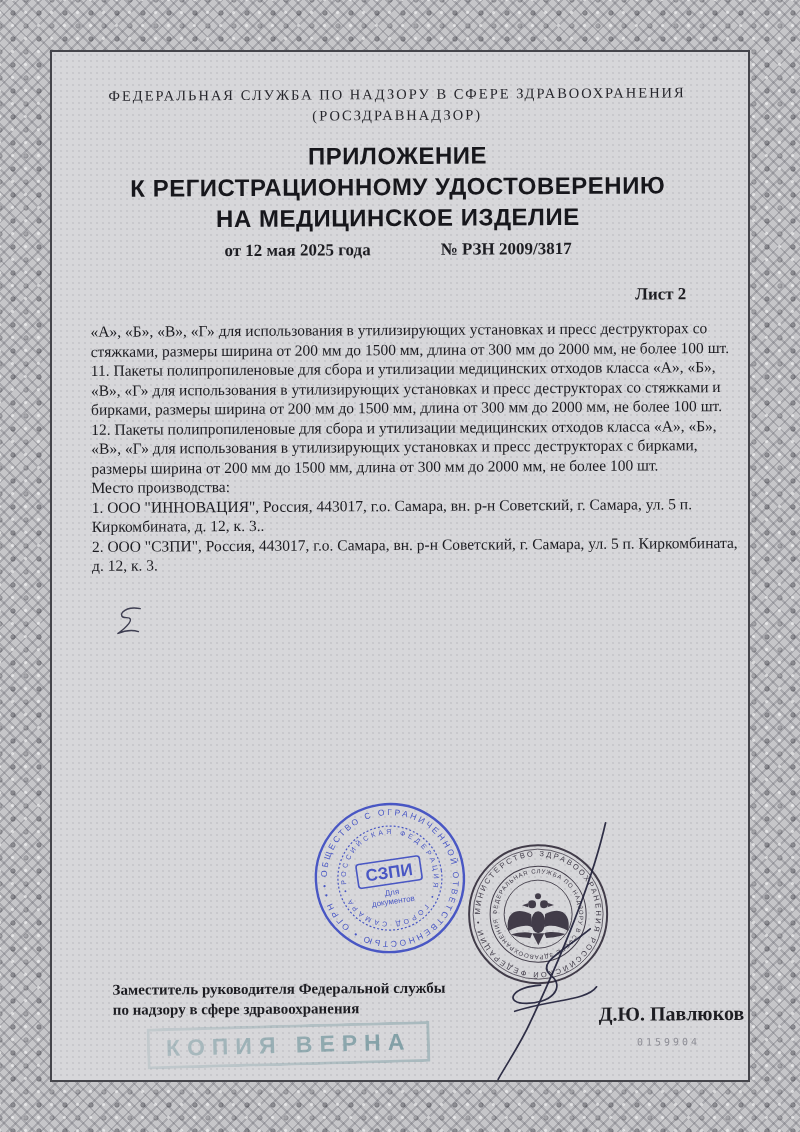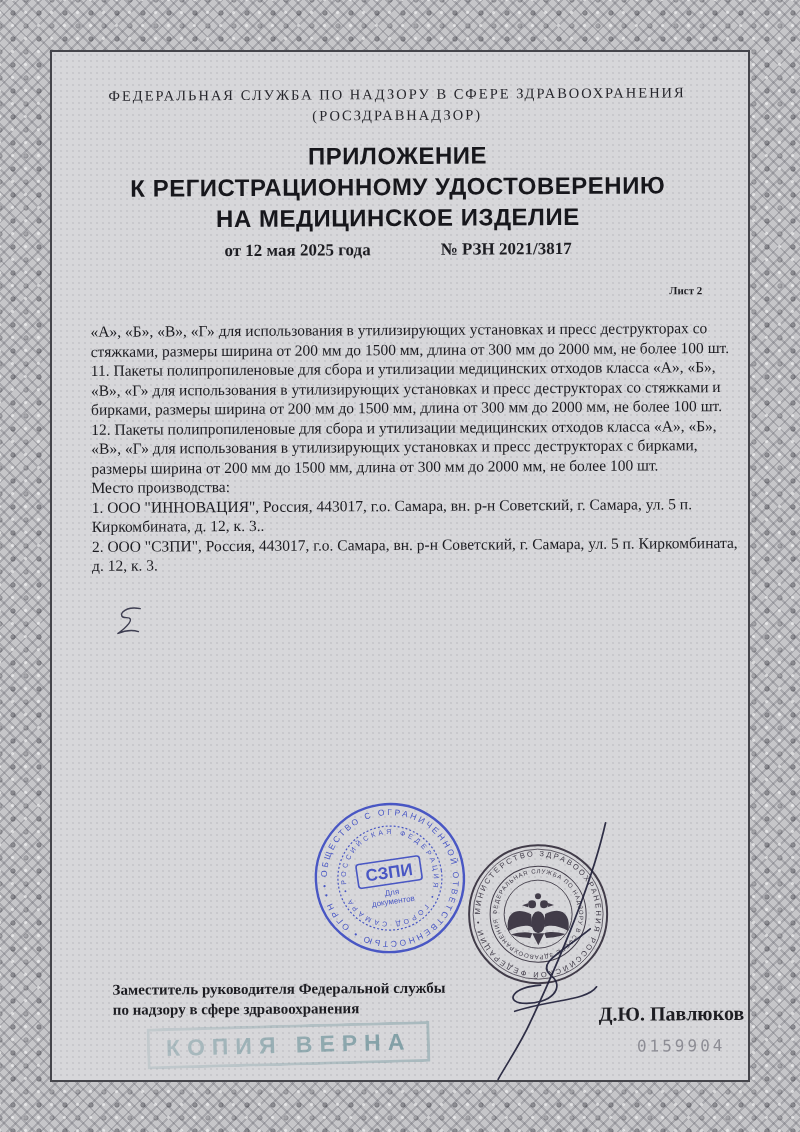--- a/index.html
+++ b/index.html
@@ -23,28 +23,28 @@
     background-size:6px 6px;
   }
   .content{position:absolute;inset:0;transform:rotate(-0.35deg);}
   .doc-header{position:absolute;top:32px;left:0;right:0;text-align:center;
     font-size:14.5px;letter-spacing:2px;line-height:21px;color:#26262c;}
   .doc-title{position:absolute;top:88px;left:0;right:0;text-align:center;
     font-family:"Liberation Sans",sans-serif;font-weight:bold;font-size:24px;
     letter-spacing:0.5px;line-height:31px;color:#17171c;}
   .meta-row{position:absolute;top:188px;left:0;right:0;display:flex;
     justify-content:center;gap:70px;font-weight:bold;font-size:17px;}
-  .sheet-number{position:absolute;top:234px;right:44px;font-weight:bold;font-size:11px;}
+  .sheet-number{position:absolute;top:234px;right:60px;font-weight:bold;font-size:17px;}
   .body-text{position:absolute;top:268px;left:40px;width:653px;
     font-size:15.5px;line-height:19.5px;color:#1b1b20;}
   .body-text p{margin:0;}
   .sig-title{position:absolute;top:926px;left:58px;font-weight:bold;font-size:15px;line-height:20px;}
   .sig-name{position:absolute;top:952px;left:544px;font-weight:bold;font-size:20px;}
   .form-number{position:absolute;top:986px;left:582px;
-    font-family:"DejaVu Sans Mono",monospace;font-size:16px;letter-spacing:3px;color:#8d8d95;}
+    font-family:"DejaVu Sans Mono",monospace;font-size:10px;letter-spacing:3px;color:#8d8d95;}
   .copy-stamp{position:absolute;left:92px;top:972px;padding:4px 16px;
     border:3px solid rgba(111,148,155,0.48);color:rgba(92,136,144,0.78);
     font-family:"Liberation Sans",sans-serif;font-weight:bold;font-size:23px;letter-spacing:7px;
     transform:rotate(-1.2deg);
     -webkit-mask-image:linear-gradient(100deg, rgba(0,0,0,0.40), rgba(0,0,0,0.95));
     mask-image:linear-gradient(100deg, rgba(0,0,0,0.40), rgba(0,0,0,0.95));}
   .stamp{position:absolute;}
   .stamp-szpi{left:258px;top:748px;width:156px;height:156px;color:#2b3cc0;
     opacity:0.82;transform:rotate(-8deg);}
   .stamp-rzn{left:412px;top:791px;width:144px;height:144px;color:#322c3a;opacity:0.9;}
@@ -66,21 +66,21 @@
       </div>
 
       <div class="doc-title">
         <div>ПРИЛОЖЕНИЕ</div>
         <div>К РЕГИСТРАЦИОННОМУ УДОСТОВЕРЕНИЮ</div>
         <div>НА МЕДИЦИНСКОЕ ИЗДЕЛИЕ</div>
       </div>
 
       <div class="meta-row">
         <span>от  12 мая 2025 года</span>
-        <span>№  РЗН 2021/3817</span>
+        <span>№  РЗН 2009/3817</span>
       </div>
 
       <div class="sheet-number">Лист  2</div>
 
       <div class="body-text">
         <p>«А», «Б», «В», «Г» для использования в утилизирующих установках и пресс деструкторах со стяжками, размеры ширина от 200 мм до 1500 мм, длина от 300 мм до 2000 мм, не более 100 шт.</p>
         <p>11. Пакеты полипропиленовые для сбора и утилизации медицинских отходов класса «А», «Б», «В», «Г» для использования в утилизирующих установках и пресс деструкторах со стяжками и бирками, размеры ширина от 200 мм до 1500 мм, длина от 300 мм до 2000 мм, не более 100 шт.</p>
         <p>12. Пакеты полипропиленовые для сбора и утилизации медицинских отходов класса «А», «Б», «В», «Г» для использования в утилизирующих установках и пресс деструкторах с бирками, размеры ширина от 200 мм до 1500 мм, длина от 300 мм до 2000 мм, не более 100 шт.</p>
         <p>Место производства:</p>
         <p>1. ООО "ИННОВАЦИЯ", Россия, 443017, г.о. Самара, вн. р-н Советский, г. Самара, ул. 5 п. Киркомбината, д. 12, к. 3..</p>

